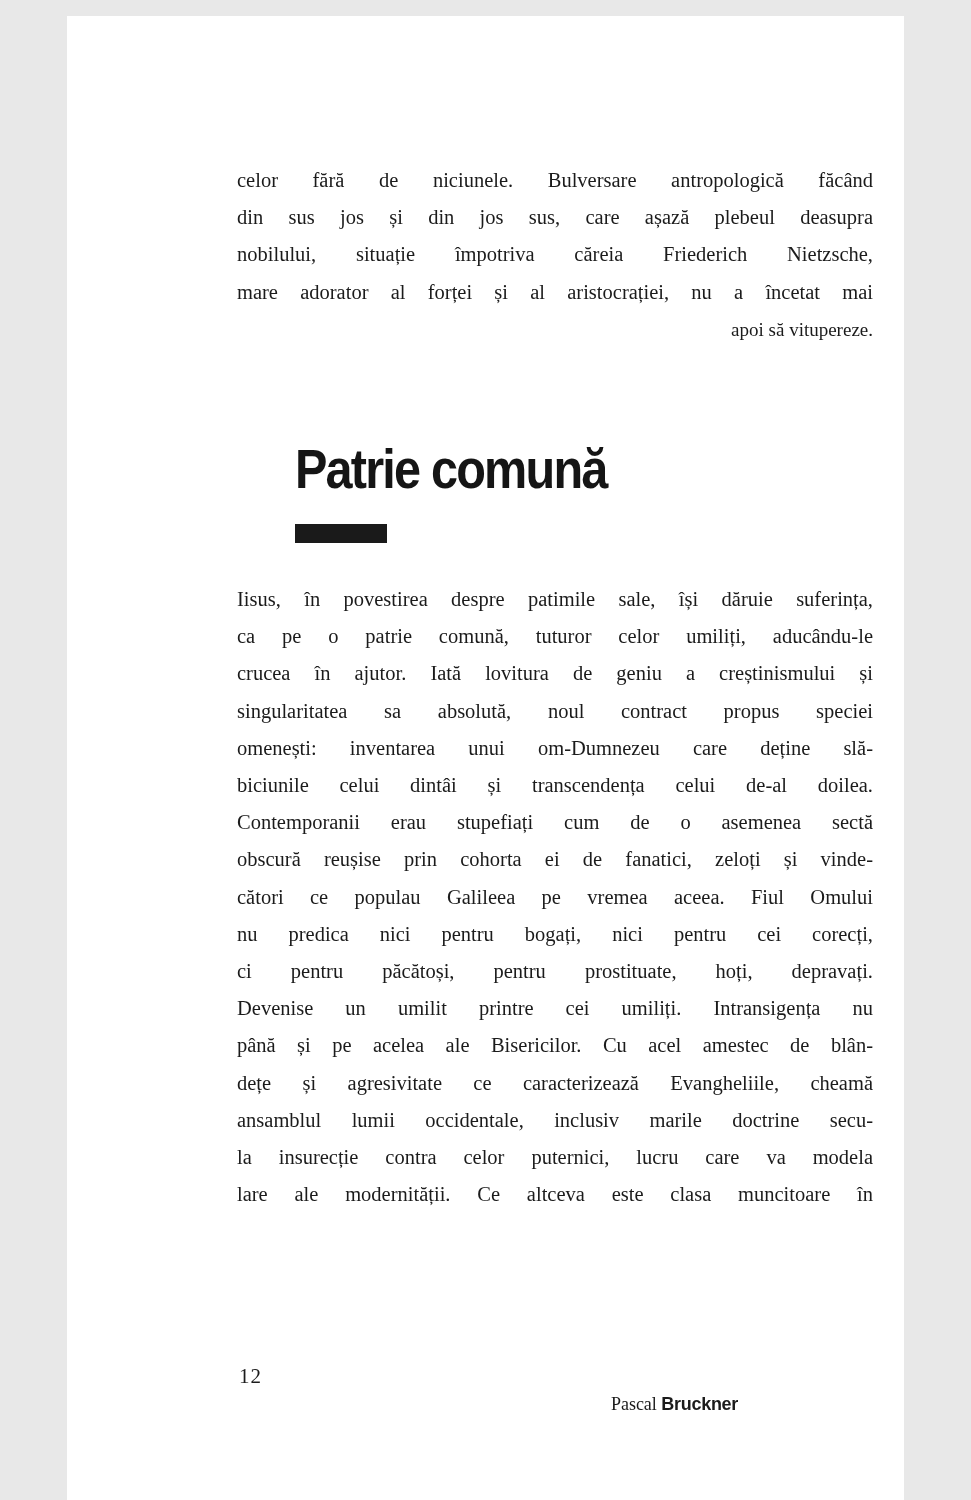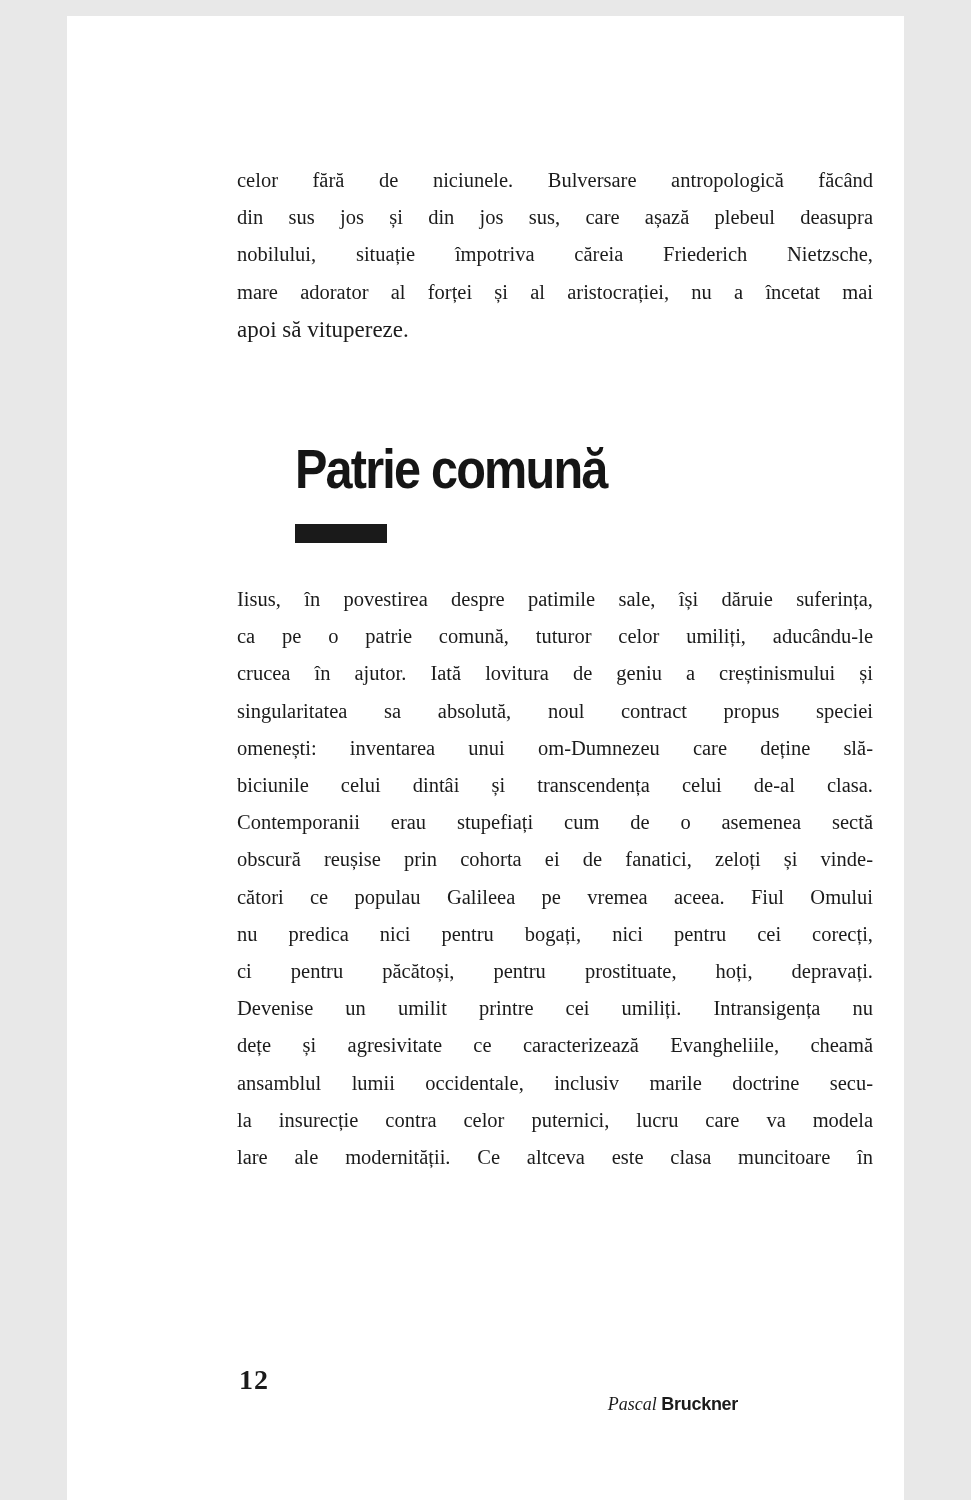--- a/index.html
+++ b/index.html
@@ -22,23 +22,23 @@
     font-size: 20.5px;
     line-height: 37.2px;
     color: #1b1b1b;
   }
   .para .line {
     text-align: justify;
     text-align-last: justify;
     white-space: normal;
   }
   .last-line {
-    font-size: 23px;
+    font-size: 19px;
     line-height: 37.2px;
-    text-align: left;
+    text-align: right;
   }
   .intro-block   { top: 146px; }
   .body-block    { top: 565px; }
   .chapter-title {
     position: absolute;
     left: 228px;
     top: 420px;
     font-family: "Liberation Sans", "DejaVu Sans", sans-serif;
     font-weight: 700;
     font-size: 54px;
@@ -53,35 +53,35 @@
     left: 228px;
     top: 508px;
     width: 92px;
     height: 19px;
     background: #1a1a1a;
   }
   .page-number {
     position: absolute;
     left: 172px;
     top: 1348px;
-    font-size: 28px;
-    font-weight: 700;
+    font-size: 21px;
+    font-weight: 400;
     letter-spacing: 1px;
     color: #1b1b1b;
     font-variant-numeric: oldstyle-nums;
   }
   .footer-author {
     position: absolute;
     right: 166px;
     top: 1378px;
     font-size: 18px;
     color: #1b1b1b;
     text-align: right;
   }
-  .footer-author .first { font-family: "Liberation Serif", serif; font-weight: 400; font-style: italic; }
+  .footer-author .first { font-family: "Liberation Serif", serif; font-weight: 400; }
   .footer-author .last  { font-family: Liberation Sans, sans-serif; font-weight: 700; letter-spacing: -0.3px; }
 </style>
 </head>
 <body>
 
 <div class="page">
 
   <div class="text-block intro-block para">
     <div>
         <div class="line">celor fără de niciunele. Bulversare antropologică făcând</div>
@@ -96,27 +96,28 @@
 
   <div class="title-bar"></div>
 
   <div class="text-block body-block para">
     <div>
         <div class="line">Iisus, în povestirea despre patimile sale, își dăruie suferința,</div>
         <div class="line">ca pe o patrie comună, tuturor celor umiliți, aducându-le</div>
         <div class="line">crucea în ajutor. Iată lovitura de geniu a creștinismului și</div>
         <div class="line">singularitatea sa absolută, noul contract propus speciei</div>
         <div class="line">omenești: inventarea unui om-Dumnezeu care deține slă-</div>
-        <div class="line">biciunile celui dintâi și transcendența celui de-al clasa.</div>
+        <div class="line">biciunile celui dintâi și transcendența celui de-al doilea.</div>
         <div class="line">Contemporanii erau stupefiați cum de o asemenea sectă</div>
         <div class="line">obscură reușise prin cohorta ei de fanatici, zeloți și vinde-</div>
         <div class="line">cători ce populau Galileea pe vremea aceea. Fiul Omului</div>
         <div class="line">nu predica nici pentru bogați, nici pentru cei corecți,</div>
         <div class="line">ci pentru păcătoși, pentru prostituate, hoți, depravați.</div>
         <div class="line">Devenise un umilit printre cei umiliți. Intransigența nu</div>
+        <div class="line">până și pe acelea ale Bisericilor. Cu acel amestec de blân-</div>
         <div class="line">dețe și agresivitate ce caracterizează Evangheliile, cheamă</div>
         <div class="line">ansamblul lumii occidentale, inclusiv marile doctrine secu-</div>
         <div class="line">la insurecție contra celor puternici, lucru care va modela</div>
         <div class="line">lare ale modernității. Ce altceva este clasa muncitoare în</div>
       </div>
   </div>
 
   <div class="page-number">12</div>
 
   <div class="footer-author">

